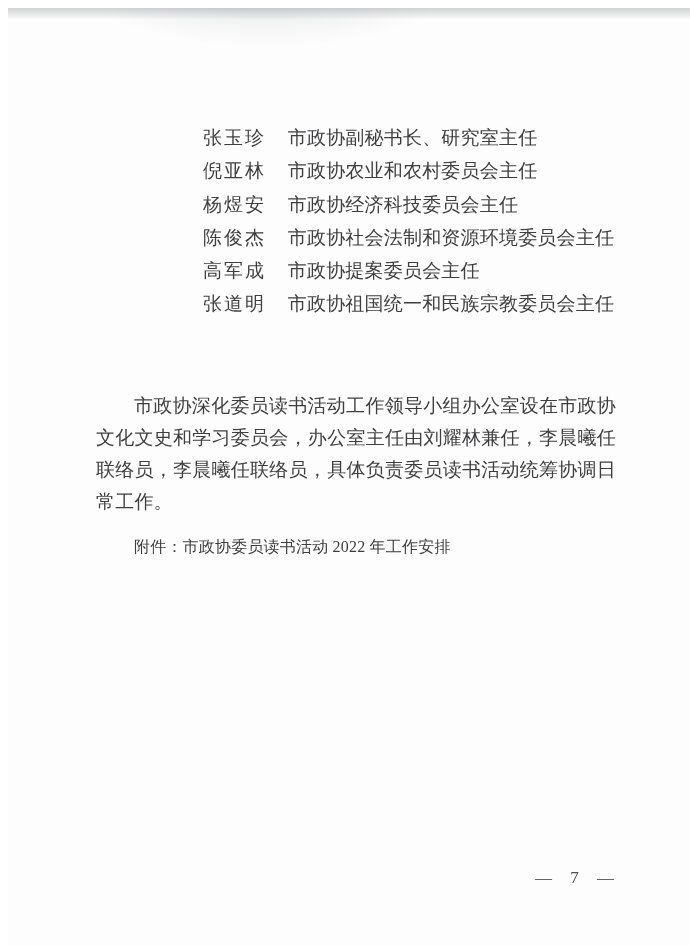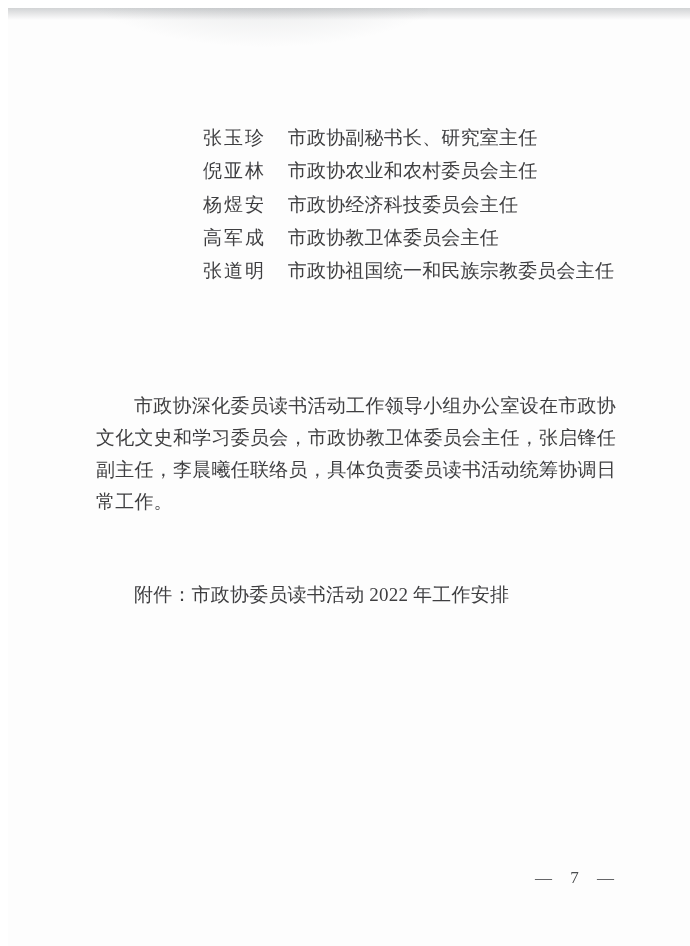--- a/index.html
+++ b/index.html
@@ -83,23 +83,23 @@
     line-height: 32px;
     letter-spacing: 0.2px;
     text-align: justify;
     text-justify: inter-ideograph;
     text-indent: 38px;
   }
   
   .attachment-line {
     position: absolute;
     left: 88px;
-    top: 571px;
+    top: 523px;
     margin: 0;
-    font-size: 19px;
+    font-size: 16px;
     line-height: 32px;
     letter-spacing: 0.2px;
     text-indent: 38px;
     white-space: nowrap;
   }
   
   .page-number {
     position: absolute;
     left: 527px;
     top: 858px;
@@ -129,28 +129,32 @@
     </div>
     <div class="roster-row">
       <span class="roster-name">倪亚林</span>
       <span class="roster-title">市政协农业和农村委员会主任</span>
     </div>
     <div class="roster-row">
       <span class="roster-name">杨煜安</span>
       <span class="roster-title">市政协经济科技委员会主任</span>
     </div>
     <div class="roster-row">
+      <span class="roster-name">陈俊杰</span>
+      <span class="roster-title">市政协社会法制和资源环境委员会主任</span>
+    </div>
+    <div class="roster-row">
       <span class="roster-name">高军成</span>
-      <span class="roster-title">市政协教卫体委员会主任</span>
+      <span class="roster-title">市政协提案委员会主任</span>
     </div>
     <div class="roster-row">
       <span class="roster-name">张道明</span>
       <span class="roster-title">市政协祖国统一和民族宗教委员会主任</span>
     </div>
   </div>
 
-  <p class="body-paragraph">市政协深化委员读书活动工作领导小组办公室设在市政协文化文史和学习委员会，市政协教卫体委员会主任，张启锋任副主任，李晨曦任联络员，具体负责委员读书活动统筹协调日常工作。</p>
+  <p class="body-paragraph">市政协深化委员读书活动工作领导小组办公室设在市政协文化文史和学习委员会，办公室主任由刘耀林兼任，李晨曦任联络员，李晨曦任联络员，具体负责委员读书活动统筹协调日常工作。</p>
 
   <p class="attachment-line">附件：市政协委员读书活动 2022 年工作安排</p>
 
   <div class="page-number">— 7 —</div>
 
 </div>
 
 </body></html>

